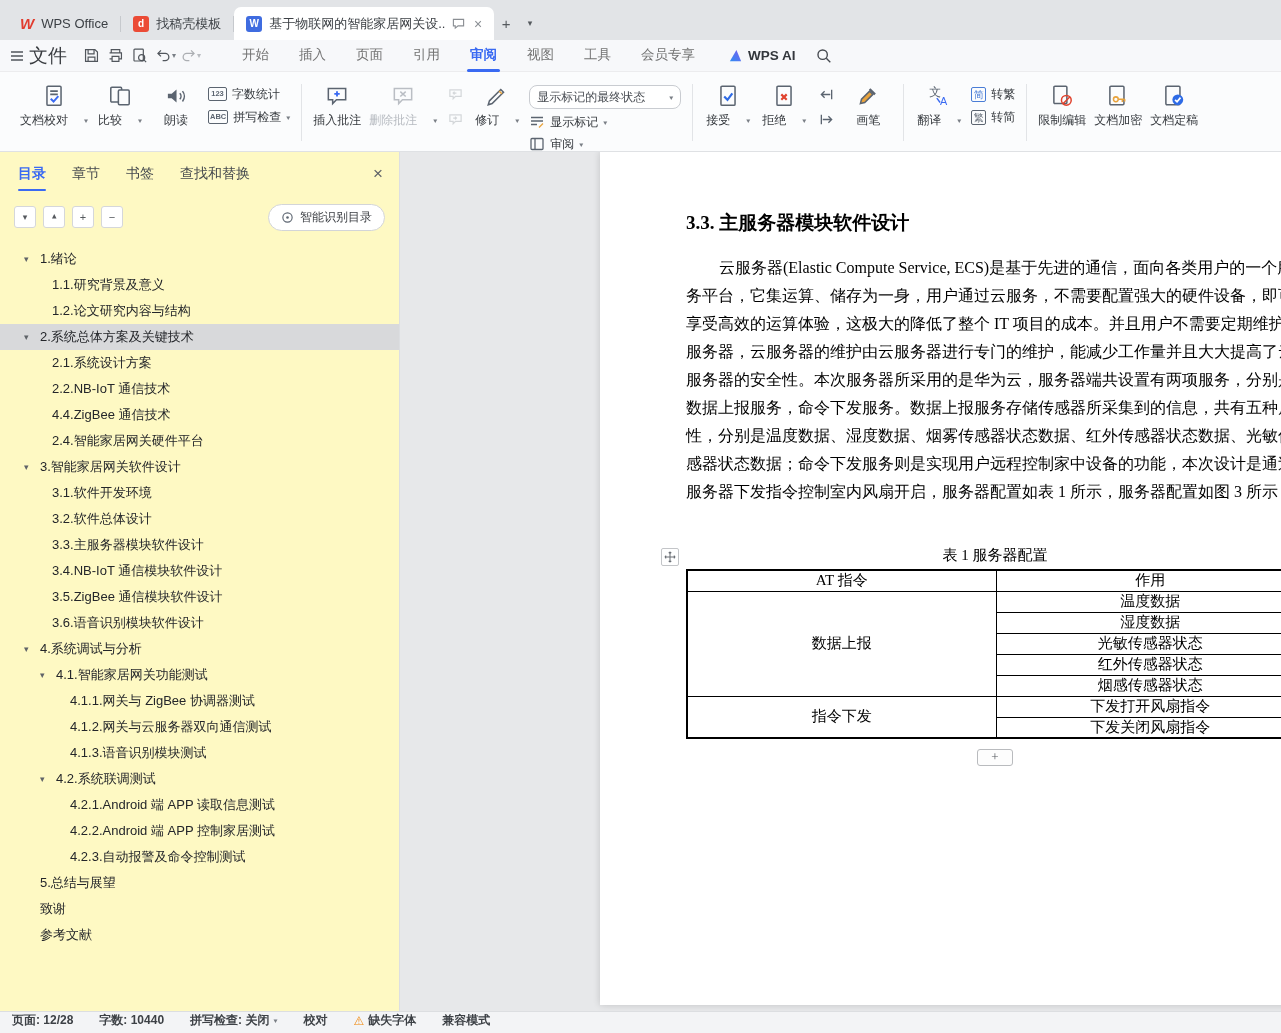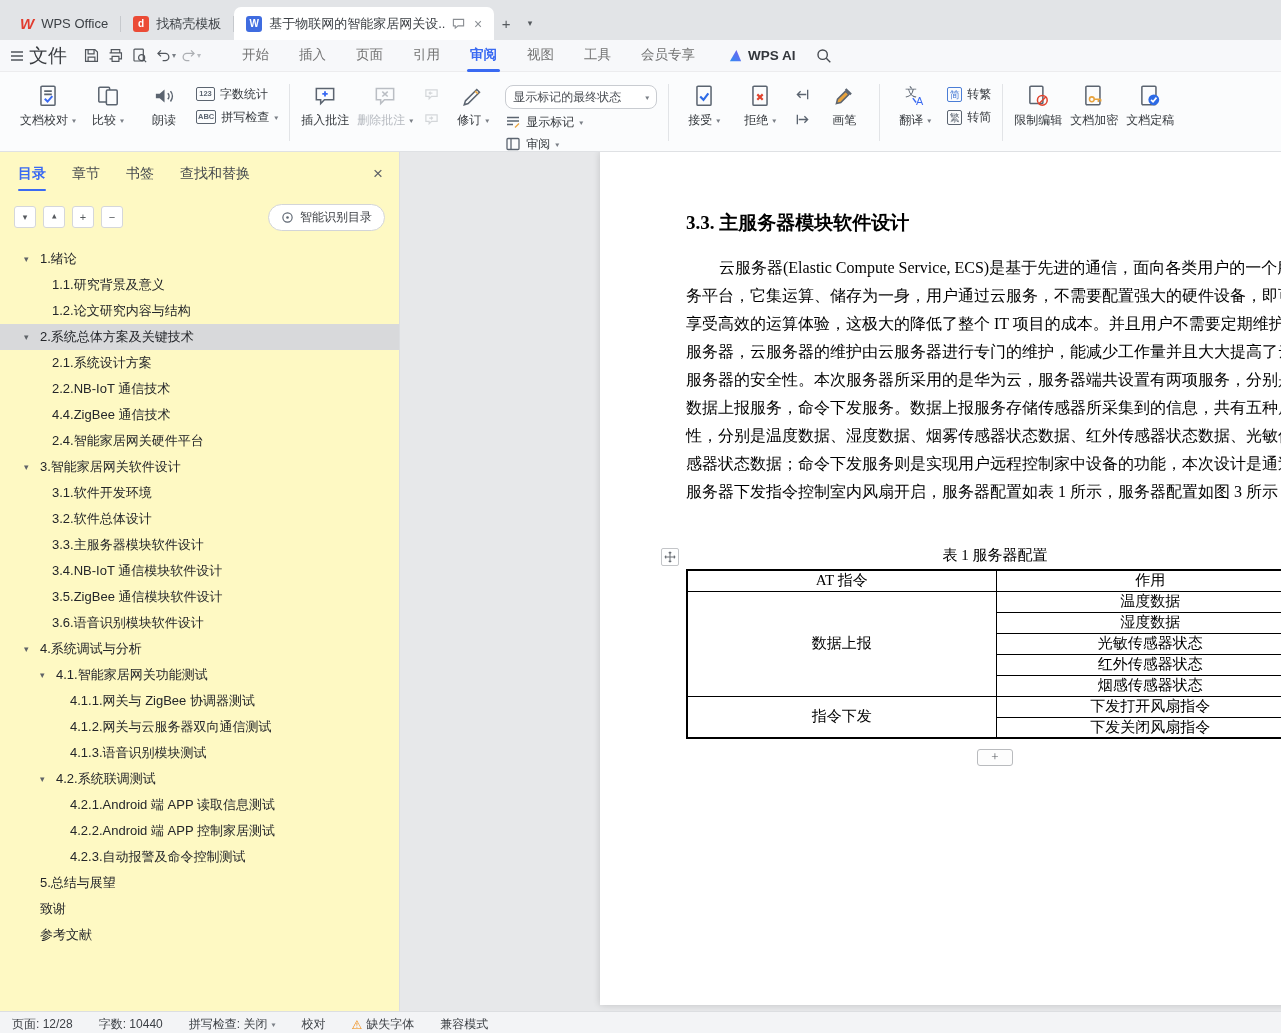--- a/index.html
+++ b/index.html
@@ -33,21 +33,21 @@
   .wpsai { display:flex; align-items:flex-start; gap:5px; margin-left:18px; font-size:13.5px; color:#33373c; font-weight:bold; }
   .msearch { margin-left:16px; }
 
   
   .ribbon { height:80px; background:#fbfcfd; border-bottom:1px solid #dfe1e4; display:flex; align-items:stretch;
             padding:4px 4px 2px 14px; position:relative; }
   .rgroup { display:flex; align-items:flex-start; padding:2px 2px; }
   .rsep { width:1px; background:#e2e4e7; margin:8px 5px; }
   .bigbtn { min-width:56px; display:flex; flex-direction:column; align-items:center; gap:3px; padding:5px 4px 0; border-radius:4px; }
   .bigbtn .bicon svg { width:26px; height:26px; display:block; }
-  .blabel { font-size:12px; color:#33373c; display:flex; align-items:center; gap:4px; white-space:nowrap;justify-content:flex-end; }
+  .blabel { font-size:12px; color:#33373c; display:flex; align-items:center; gap:16px; white-space:nowrap;justify-content:flex-end; }
   .chev { font-size:8px; color:#7a7f86; transform:scaleY(.85); }
   .disabled .blabel { color:#b6bac0; }
   .disabled svg { opacity:.4; }
   .smallcol { display:flex; flex-direction:column; gap:5px; padding:7px 4px 0; }
   .smallbtn { display:flex; align-items:center; gap:5px; font-size:12px; color:#33373c; height:18px; white-space:nowrap; }
   .smallbtn svg { width:16px; height:16px; }
   .iconbtn { width:20px; height:18px; display:flex; align-items:center; justify-content:center; }
   .iconbtn svg { width:15px; height:15px; }
   .badge { min-width:19px; height:14px; border:1.2px solid #5b6470; border-radius:2px; font-size:7.5px; line-height:11px;
            text-align:center; color:#5b6470; padding:0 1px; font-weight:bold; }
@@ -94,22 +94,22 @@
   .doc-table { position:absolute; left:86px; top:417px; border-collapse:collapse; font-size:15px; color:#000;
                font-family:"Liberation Serif","DejaVu Serif",serif; }
   .doc-table td { border:1px solid #000; width:309px; height:21px; text-align:center; vertical-align:middle; padding:0; }
   .doc-table { border:2px solid #000; }
   .move-handle { position:absolute; left:61px; top:396px; width:18px; height:18px; border:1px solid #c3c5c8;
                  background:#fff; display:flex; align-items:center; justify-content:center; border-radius:2px; }
   .add-row { position:absolute; left:377px; top:597px; width:36px; height:17px; border:1px solid #b9bbbe; background:#fdfdfd;
              border-radius:3px; color:#55595e; font-size:13px; line-height:14px; text-align:center; }
 
   
-  .statusbar { height:22px; background:#f3f4f6; border-top:1px solid #dcdee1; display:flex; align-items:flex-end;
-               gap:26px; padding:0 12px; font-size:12px; color:#3d4146; }
+  .statusbar { height:22px; background:#f3f4f6; border-top:1px solid #dcdee1; display:flex; align-items:flex-start;
+               gap:26px; padding:0 12px; font-size:12px; color:#3d4146;font-weight:bold; }
   .sitem { display:flex; align-items:center; gap:4px; white-space:nowrap; }
   .warn { color:#f08300; font-size:12px; }
 </style>
 </head>
 <body>
 
 <div class="titlebar">
   <div class="ttab">
     <span class="wps-w">W</span>
     <span class="tlabel">WPS Office</span>

